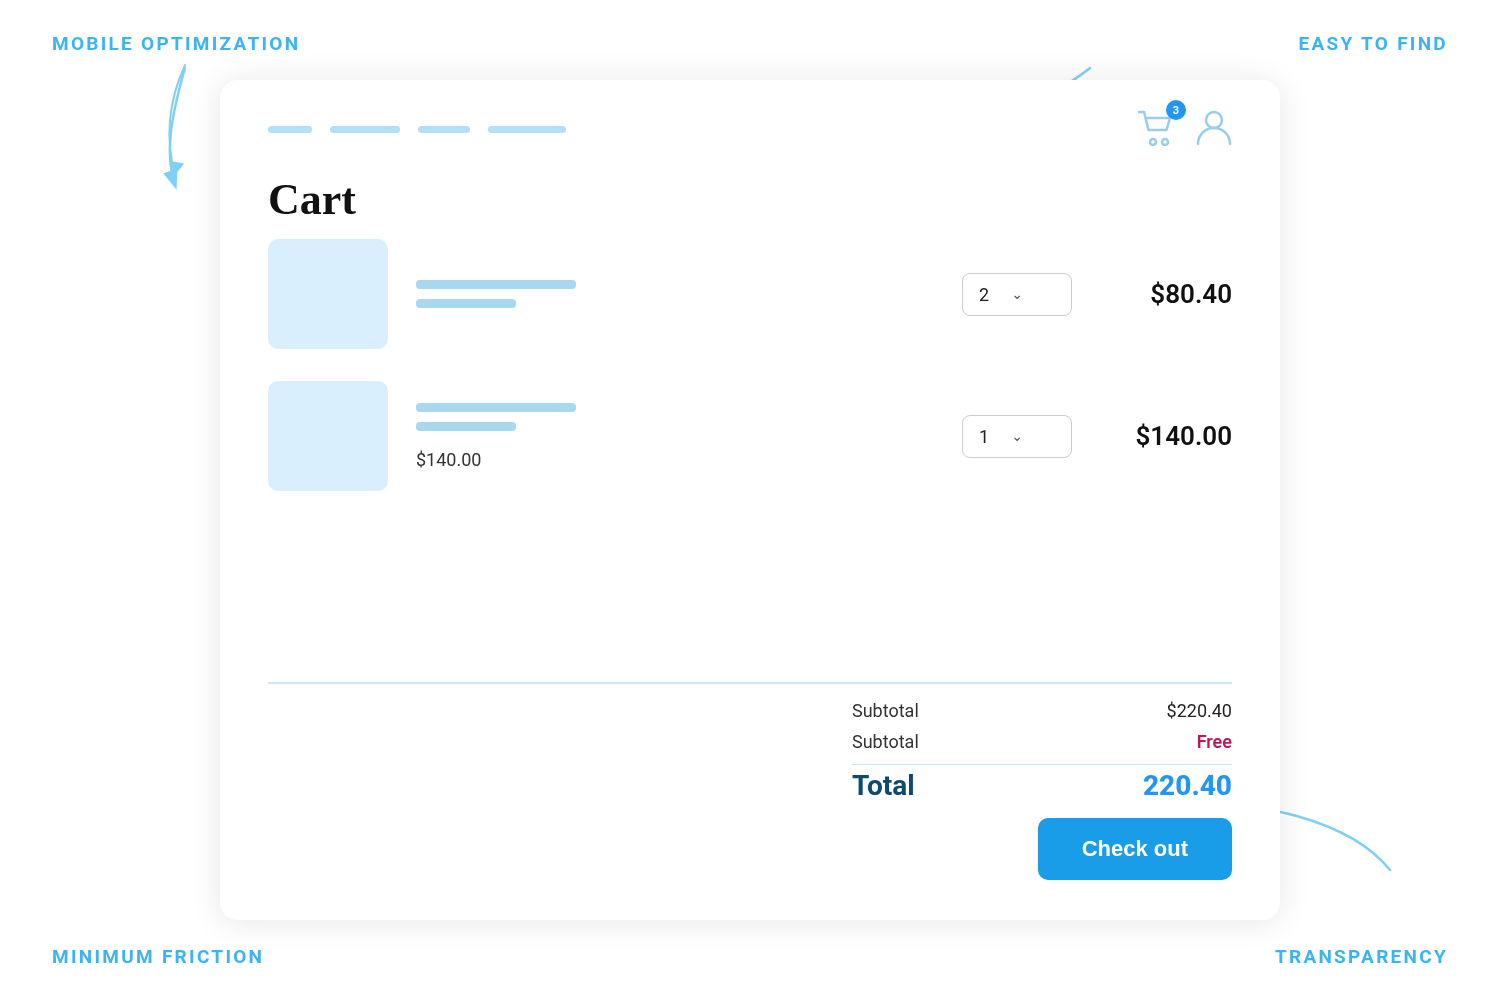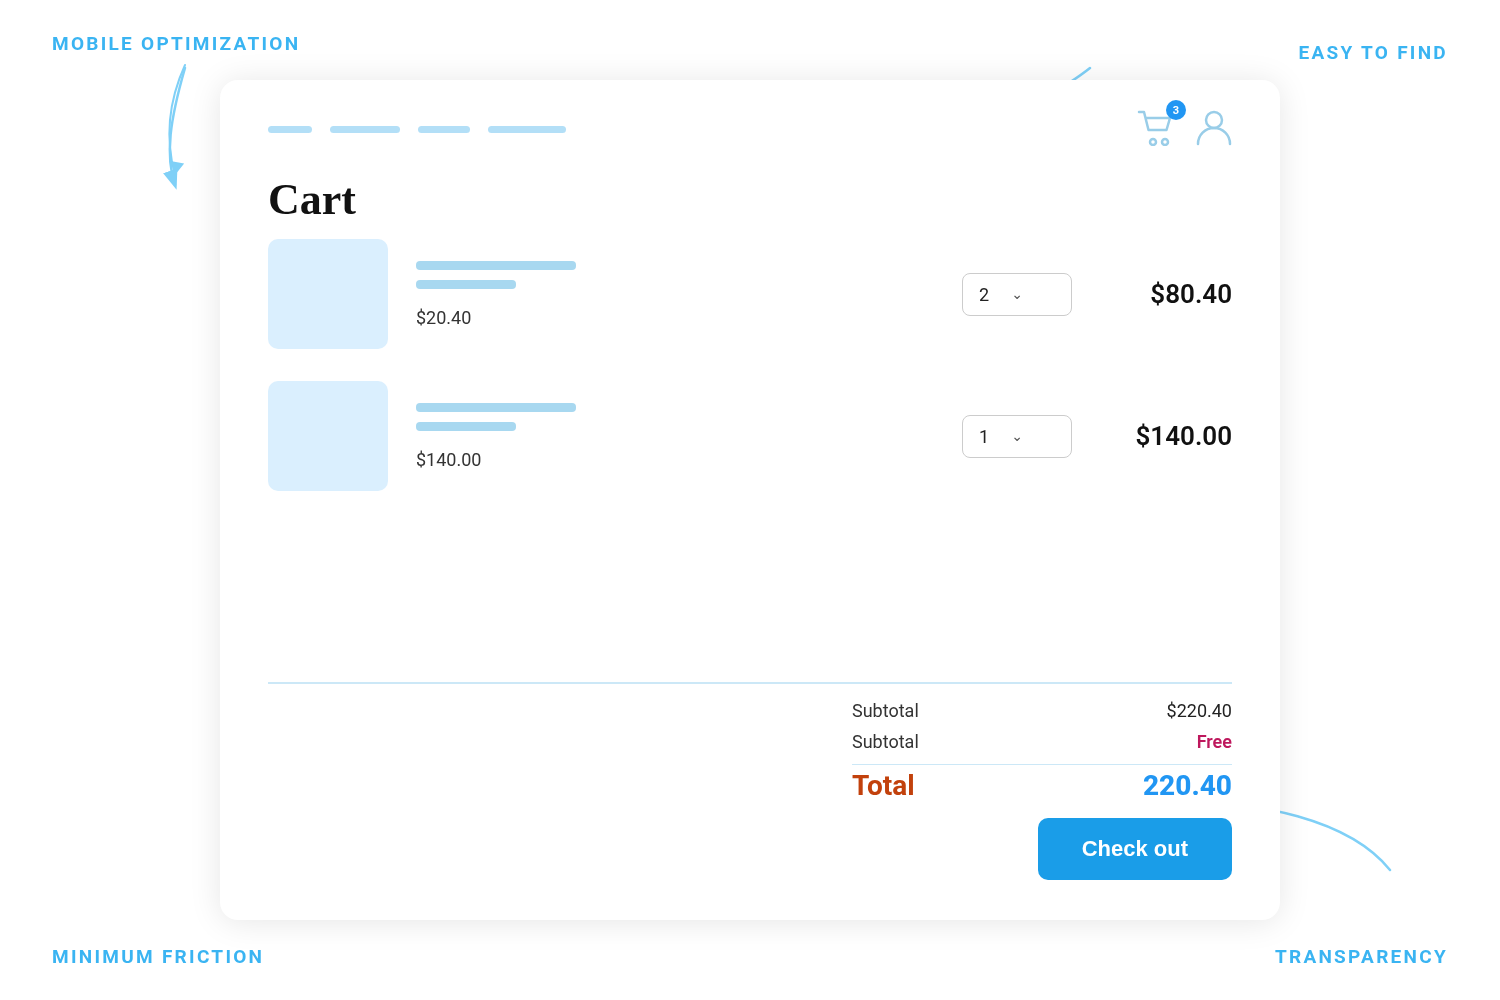--- a/index.html
+++ b/index.html
@@ -15,21 +15,21 @@
     
     .corner-label {
       position: absolute;
       font-size: 19px;
       font-weight: 700;
       letter-spacing: 0.12em;
       color: #3ab4f2;
       text-transform: uppercase;
     }
     .top-left-label { top: 32px; left: 52px; }
-    .top-right-label { top: 41px; right: 52px; }
+    .top-right-label { top: 32px; right: 52px; }
     .bottom-left-label { bottom: 32px; left: 52px; }
     .bottom-right-label { bottom: 32px; right: 52px; }
 
     
     .arrows-overlay {
       position: absolute;
       top: 0; left: 0;
       width: 1500px;
       height: 1000px;
       pointer-events: none;
@@ -232,21 +232,21 @@
 
     .total-row {
       display: flex;
       width: 380px;
       justify-content: space-between;
       align-items: center;
       font-size: 28px;
       font-weight: 700;
       margin-bottom: 16px;
     }
-    .total-row .total-label { color: #c2410c; }
+    .total-row .total-label { color: #0c4a6e; }
     .total-row .total-value { color: #2196f3; font-weight: 800; }
 
     .checkout-btn-wrap {
       display: flex;
       justify-content: flex-end;
     }
 
     .checkout-btn {
       background: #1a9de8;
       color: #fff;
@@ -321,21 +321,20 @@
 
     <div class="cart-title">Cart</div>
 
     <div class="cart-items">
 
       <div class="cart-item">
         <div class="item-image"></div>
         <div class="item-details">
           <div class="item-line-long"></div>
           <div class="item-line-short"></div>
-          <div class="item-price-unit">$20.40</div>
         </div>
         <div class="item-qty-col">
           <div class="qty-select">
             <span>2</span>
             <span class="chevron">⌄</span>
           </div>
         </div>
         <div class="item-total-col">$80.40</div>
       </div>
 

